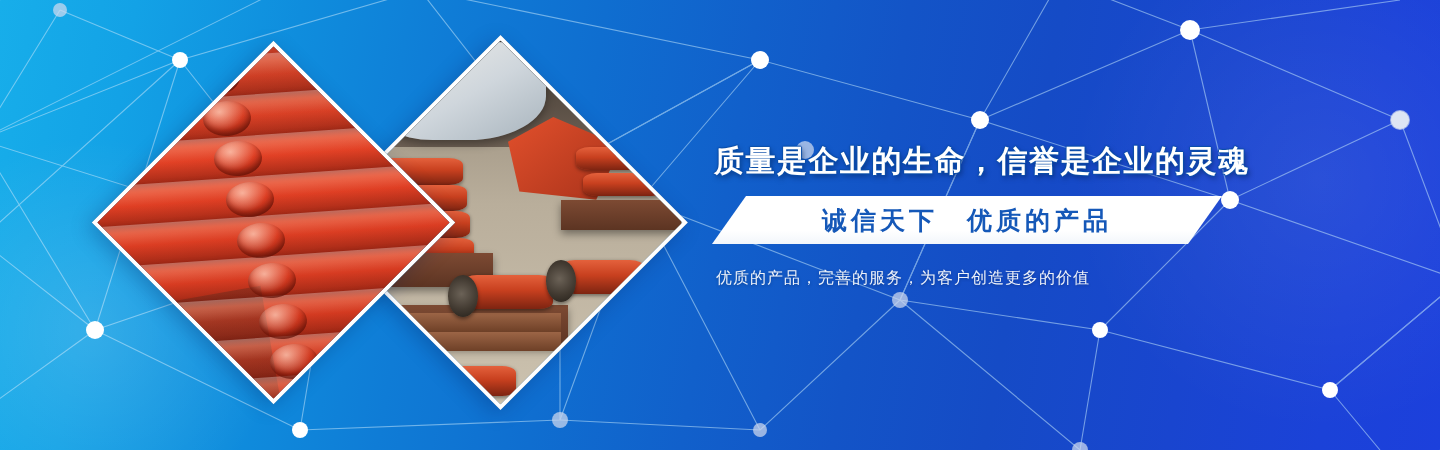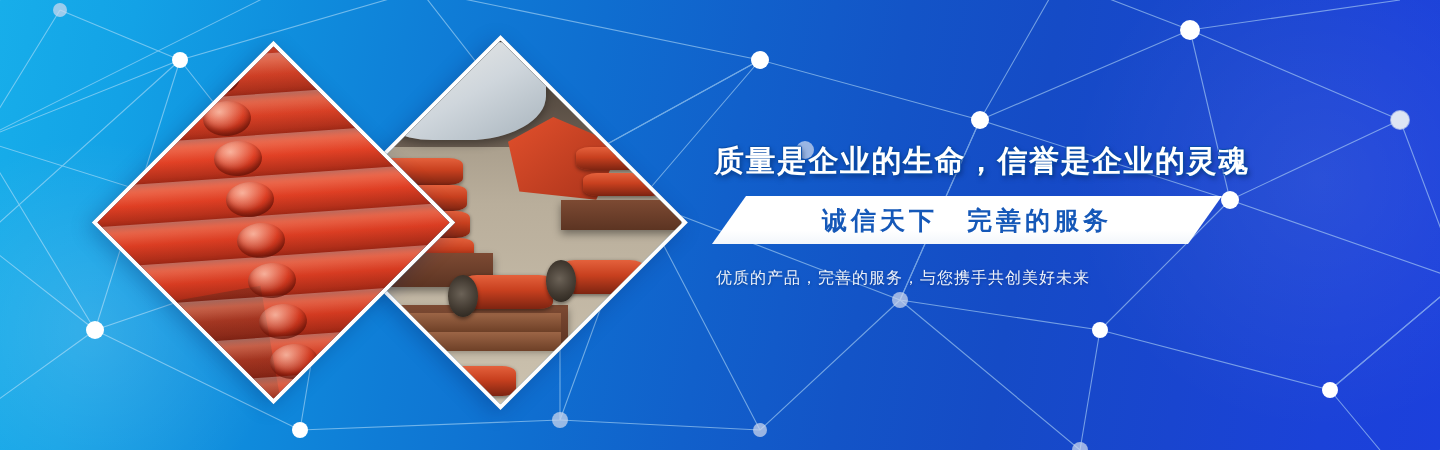--- a/index.html
+++ b/index.html
@@ -298,20 +298,20 @@
         <div class="tube" style="left:72%; top:37%; width:22%; height:6%;"></div>
         <div class="pallet" style="left:66%; top:44%; width:32%; height:8%;"></div>
         <div class="tube" style="left:20%; top:88%; width:34%; height:8%;"></div>
       </div>
     </div>
   </div>
 
   <div id="headline">质量是企业的生命，信誉是企业的灵魂</div>
 
   <div id="ribbon">
-    <div id="ribbon-text">诚信天下　完善的服务</div>
+    <div id="ribbon-text">诚信天下　优质的产品</div>
   </div>
 
   <div id="subtitle">
-    <div>优质的产品，完善的服务，与您携手共创美好未来</div>
+    <div>优质的产品，完善的服务，为客户创造更多的价值</div>
   </div>
 
 </div>
 
 </body></html>

